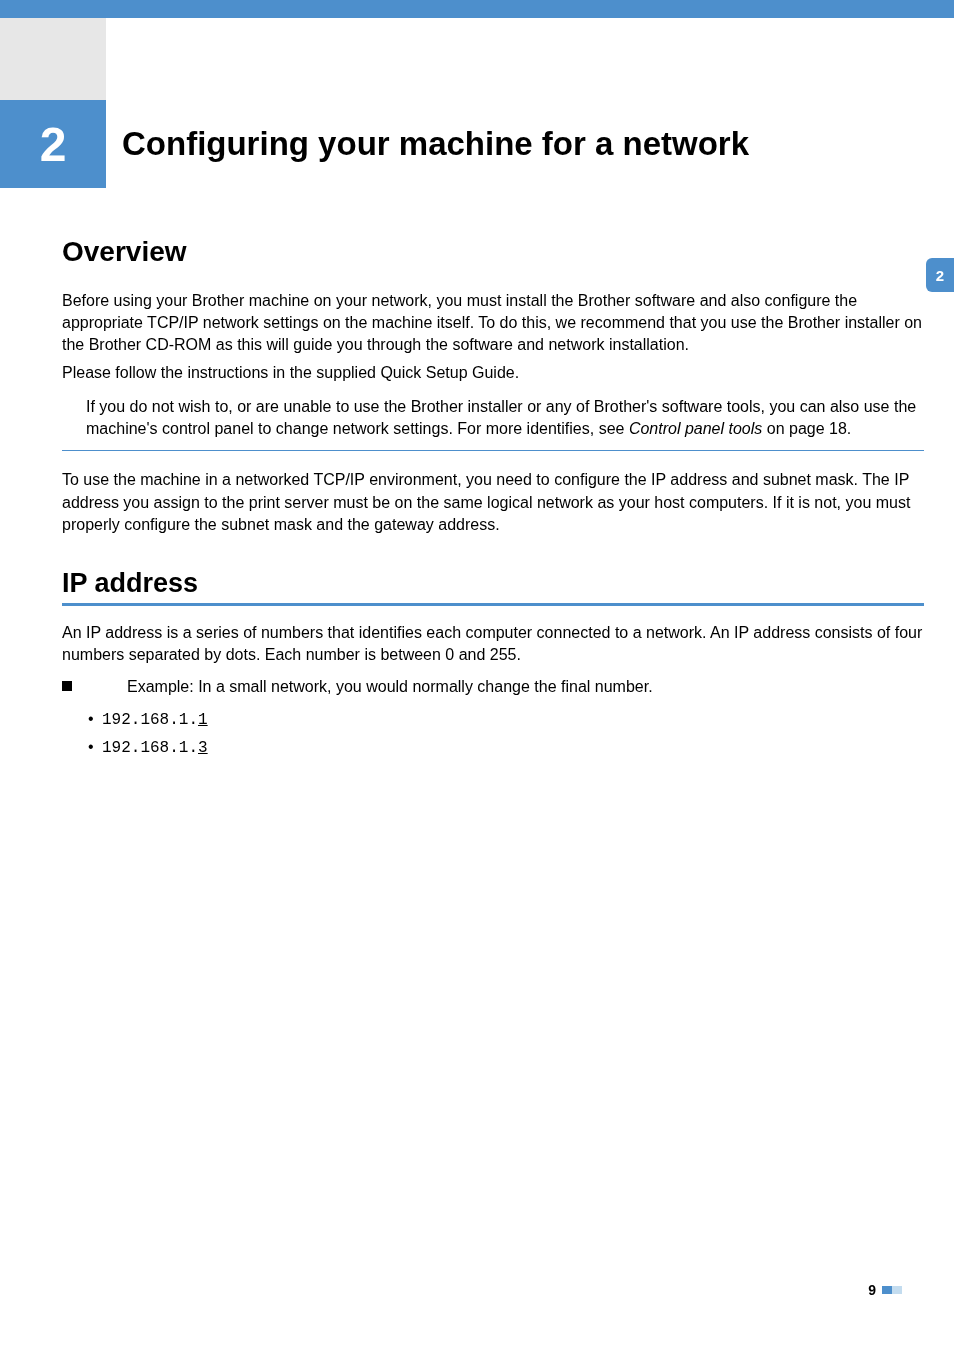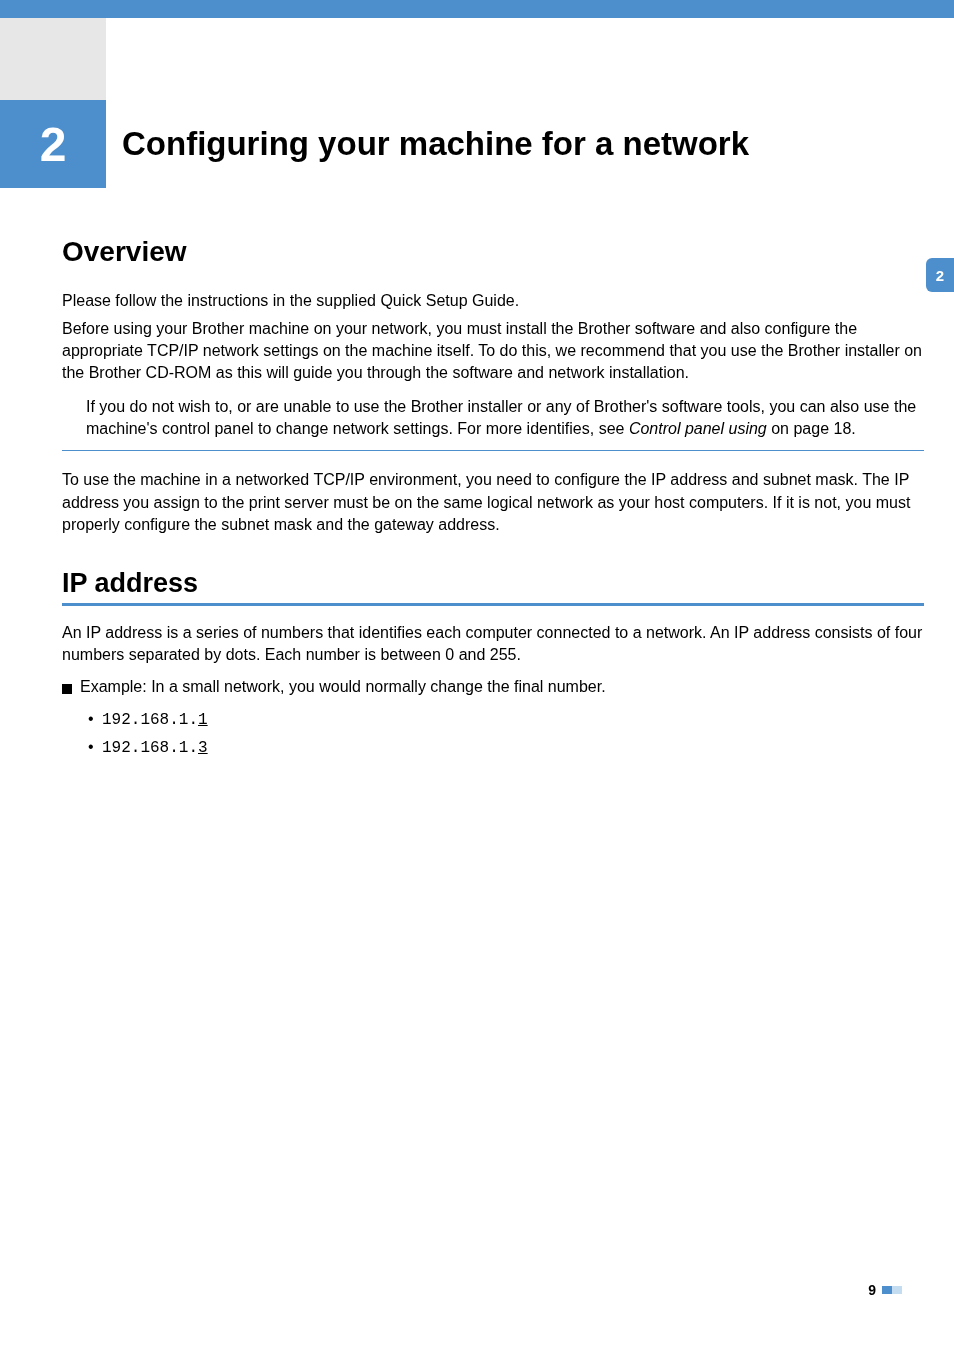--- a/index.html
+++ b/index.html
@@ -132,23 +132,24 @@
       margin-top: 32px;
       margin-bottom: 4px;
     }
     .subsection-underline {
       height: 3px;
       background: #4d8fcc;
       margin-bottom: 16px;
     }
     .bullet-square {
       display: flex;
-      align-items: center;
+      align-items: flex-start;
       margin-top: 10px;
       margin-bottom: 8px;
+      gap: 47px;
     }
     .square-marker {
       width: 10px;
       height: 10px;
       background: #000000;
       margin-right: 8px;
       margin-top: 5px;
       flex-shrink: 0;
     }
     .bullet-text {
@@ -238,26 +239,26 @@
   <div class="chapter-title">Configuring your machine for a network</div>
 </div>
 
 <div class="side-tab">
   <span class="side-tab-text">2</span>
 </div>
 
 <div class="content">
 
   <h2 class="section-title">Overview</h2>
+  <p class="body-text">Before using your Brother machine on your network, you must install the Brother software and also configure the appropriate TCP/IP network settings on the machine itself. To do this, we recommend that you use the Brother installer on the Brother CD-ROM as this will guide you through the software and network installation.</p>
   <p class="body-text">Please follow the instructions in the supplied Quick Setup Guide.</p>
-  <p class="body-text">Before using your Brother machine on your network, you must install the Brother software and also configure the appropriate TCP/IP network settings on the machine itself. To do this, we recommend that you use the Brother installer on the Brother CD-ROM as this will guide you through the software and network installation.</p>
 
   <div class="note-block">
     <p class="note-text">
-      <span>If you do not wish to, or are unable to use the Brother installer or any of Brother's software tools, you can also use the machine's control panel to change network settings. For more identifies, see </span><span class="italic">Control panel using</span><span> on page 18.</span>
+      <span>If you do not wish to, or are unable to use the Brother installer or any of Brother's software tools, you can also use the machine's control panel to change network settings. For more identifies, see </span><span class="italic">Control panel tools</span><span> on page 18.</span>
     </p>
     <div class="note-bottom-line"></div>
   </div>
 
   <p class="body-text">To use the machine in a networked TCP/IP environment, you need to configure the IP address and subnet mask. The IP address you assign to the print server must be on the same logical network as your host computers. If it is not, you must properly configure the subnet mask and the gateway address.</p>
 
   <h3 class="subsection-title">IP address</h3>
   <div class="subsection-underline"></div>
   <p class="body-text">An IP address is a series of numbers that identifies each computer connected to a network. An IP address consists of four numbers separated by dots. Each number is between 0 and 255.</p>
 

